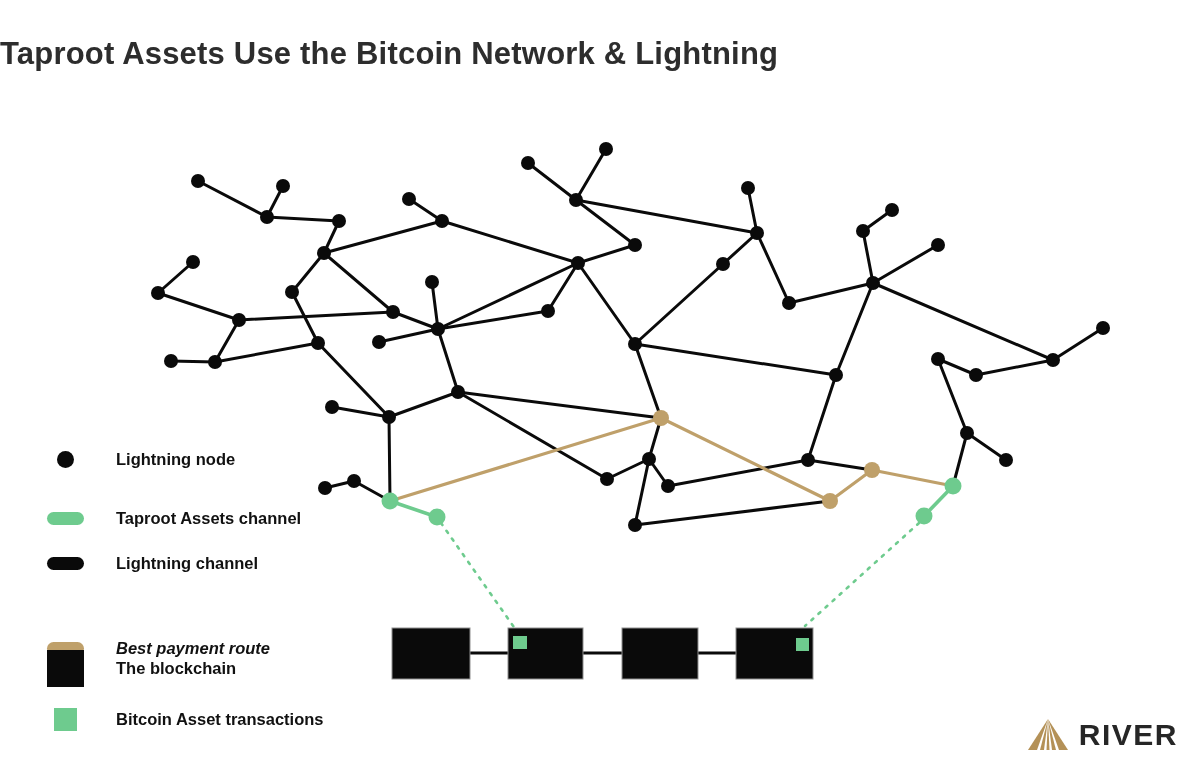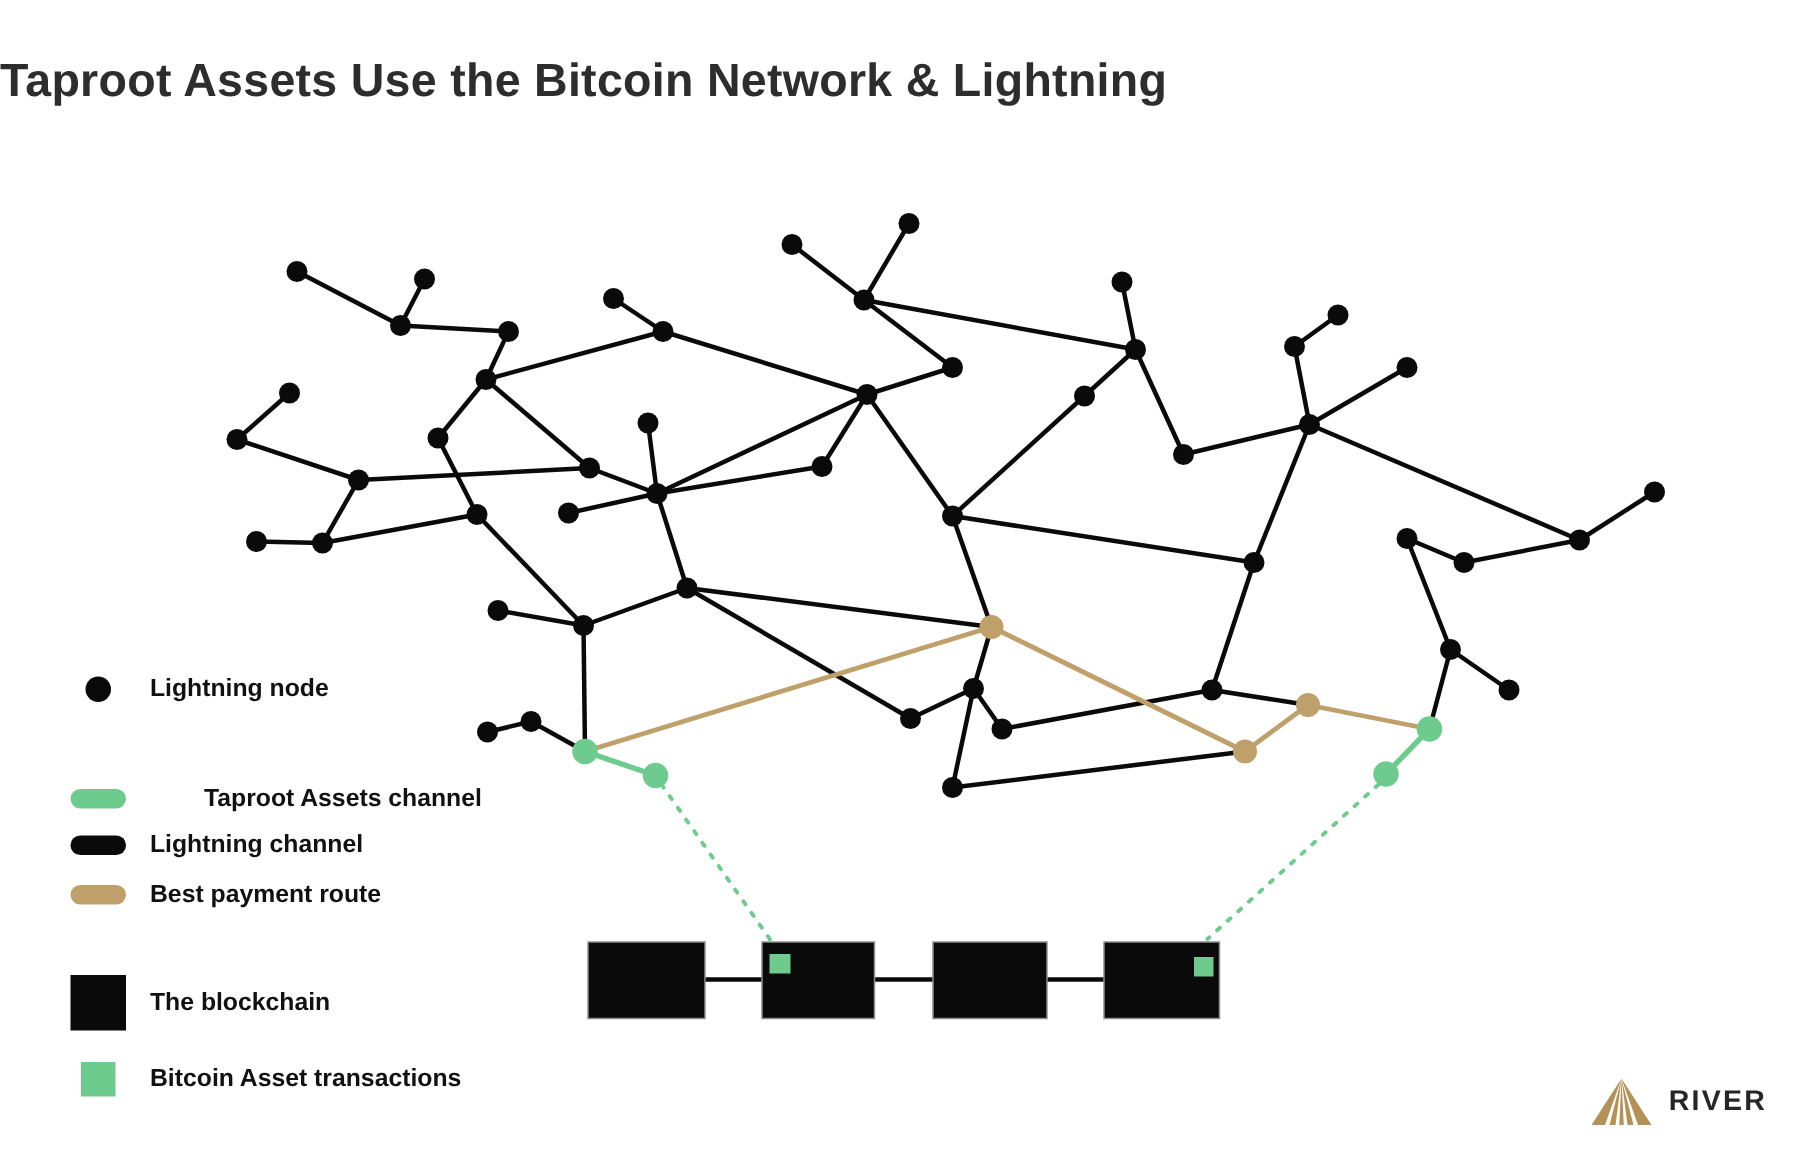--- a/index.html
+++ b/index.html
@@ -8,27 +8,27 @@
     font-family:"Liberation Sans", sans-serif;overflow:hidden;
   }
   .page-title{
     position:absolute;top:36px;left:0;right:0;
     font-size:31px;font-weight:bold;color:#2d2d2d;letter-spacing:.2px;margin:0;
   }
   #net-svg{position:absolute;left:0;top:0;}
   .legend{position:absolute;left:47px;top:0;width:330px;}
   .legend-row{position:absolute;left:0;height:40px;display:flex;align-items:center;}
   .swatch-box{width:37px;min-width:37px;display:flex;align-items:center;justify-content:center;}
-  .legend-label{margin-left:16px;font-size:16.5px;font-weight:bold;color:#111111;white-space:nowrap;}
+  .legend-label{margin-left:32px;font-size:16.5px;font-weight:bold;color:#111111;white-space:nowrap;}
   .sw-circle{width:17px;height:17px;border-radius:50%;background:#0a0a0a;}
   .sw-bar{width:37px;height:13px;border-radius:7px;}
   .sw-bigsquare{width:37px;height:37px;}
   .sw-smallsquare{width:23px;height:23px;}
   .logo{position:absolute;right:22px;top:718px;display:flex;align-items:center;}
-  .logo-text{font-size:19px;font-weight:bold;color:#262626;letter-spacing:1.5px;margin-left:8px;}
+  .logo-text{font-size:30px;font-weight:bold;color:#262626;letter-spacing:1.5px;margin-left:8px;}
 </style>
 </head>
 <body>
 
 <h1 class="page-title">Taproot Assets Use the Bitcoin Network &amp; Lightning</h1>
 
 <svg id="net-svg" width="1200" height="771" viewBox="0 0 1200 771">
     <line x1="198" y1="181" x2="267" y2="217" stroke="#0a0a0a" stroke-width="3" stroke-linecap="round"></line>
     <line x1="283" y1="186" x2="267" y2="217" stroke="#0a0a0a" stroke-width="3" stroke-linecap="round"></line>
     <line x1="267" y1="217" x2="339" y2="221" stroke="#0a0a0a" stroke-width="3" stroke-linecap="round"></line>
@@ -166,33 +166,33 @@
     <rect x="796" y="638" width="13" height="13" fill="#6ecb8e"></rect>
   </svg>
 
 <div class="legend" id="legend">
     <div class="legend-row" style="top: 439px;">
       <div class="swatch-box">
         <div class="sw-circle" style="background: rgb(10, 10, 10);"></div>
       </div>
       <span class="legend-label">Lightning node</span>
     </div>
-    <div class="legend-row" style="top: 512px; gap: 36px;">
+    <div class="legend-row" style="top: 498px;">
       <div class="swatch-box">
         <div class="sw-bar" style="background: rgb(110, 203, 142);"></div>
       </div>
       <span class="legend-label">Taproot Assets channel</span>
     </div>
     <div class="legend-row" style="top: 543px; text-align: center;">
       <div class="swatch-box">
         <div class="sw-bar" style="background: rgb(10, 10, 10);"></div>
       </div>
       <span class="legend-label">Lightning channel</span>
     </div>
-    <div class="legend-row" style="top: 576px;">
+    <div class="legend-row" style="top: 628px; font-style: italic;">
       <div class="swatch-box">
         <div class="sw-bar" style="background: rgb(191, 160, 106);"></div>
       </div>
       <span class="legend-label">Best payment route</span>
     </div>
     <div class="legend-row" style="top: 648px;">
       <div class="swatch-box">
         <div class="sw-bigsquare" style="background: rgb(10, 10, 10);"></div>
       </div>
       <span class="legend-label">The blockchain</span>

